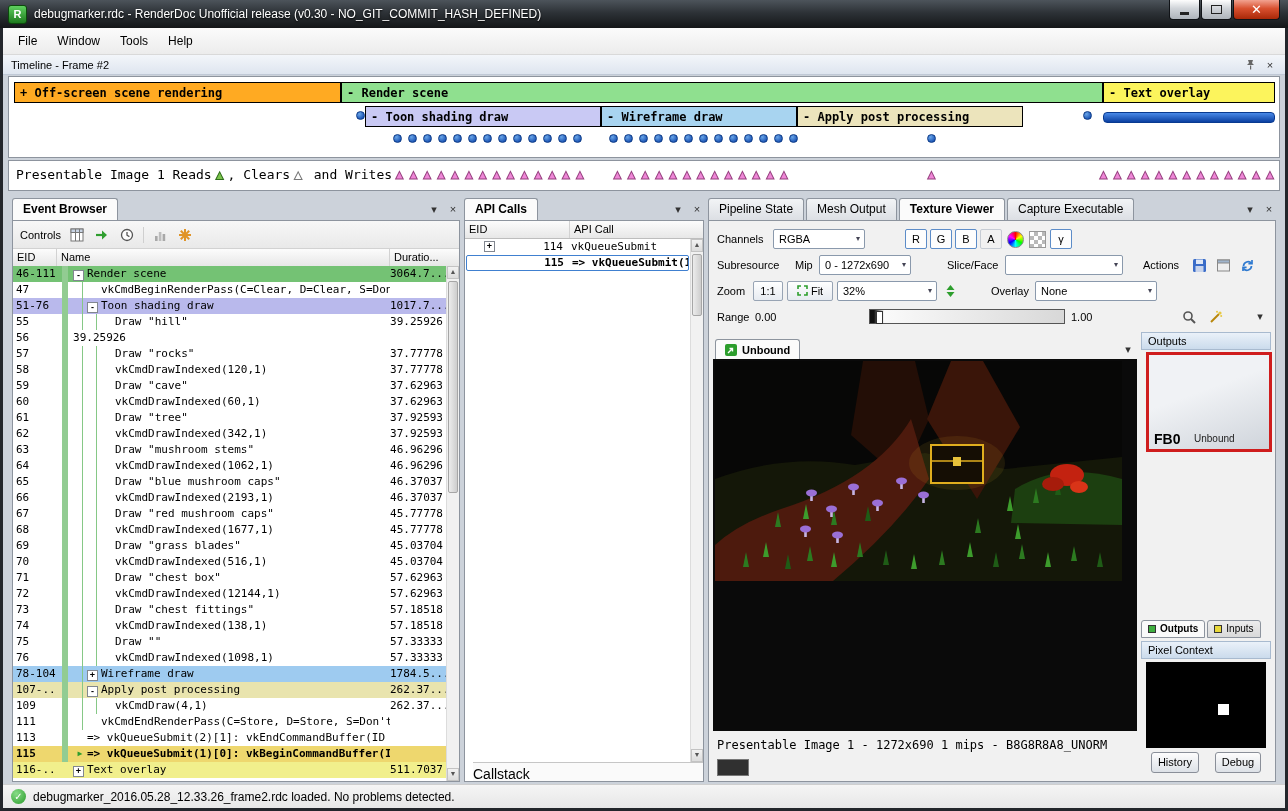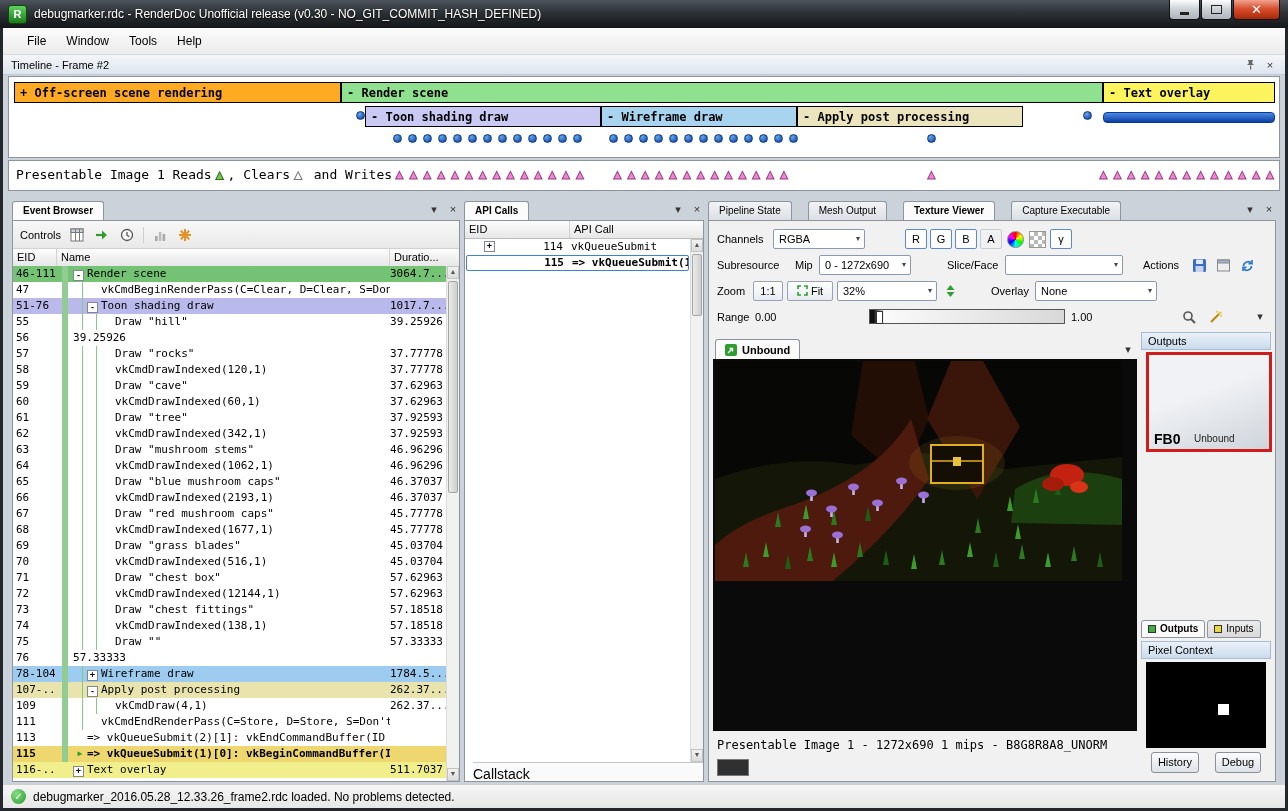--- a/index.html
+++ b/index.html
@@ -23,21 +23,21 @@
     border-radius:0 0 4px 4px;background:linear-gradient(#fdfdfd,#cfd3d8 45%,#aeb4bb);
     display:flex;align-items:center;justify-content:center;color:#222;cursor:default}
   .win-btn.close{width:45px;background:linear-gradient(#f2a290,#d8502f 45%,#a92808);color:#fff;
     font-size:13px;font-weight:bold;line-height:10px}
   .glyph-min{width:9px;height:3px;background:#222;margin-top:8px}
   .glyph-max{width:9px;height:7px;border:1px solid #222}
 
   
   .menubar{position:absolute;left:3px;top:28px;width:1282px;height:27px;
     background:linear-gradient(#fbfbfb,#ececec);border-bottom:1px solid #d9d9d9;
-    display:flex;align-items:center;padding-left:14px;box-sizing:border-box}
+    display:flex;align-items:center;padding-left:5px;box-sizing:border-box}
   .menu-item{padding:5px 10px}
 
   
   .tl-title{position:absolute;left:3px;top:55px;width:1282px;height:20px;box-sizing:border-box;
     background:linear-gradient(#f3f6fa,#dee5ef);border-bottom:1px solid #c0c9d6;
     font-size:11px;display:flex;align-items:center;padding:0 8px;gap:6px}
   .flex-spacer{flex:1}
   .mini-icon{width:14px;height:14px;display:flex;align-items:center;justify-content:center;
     font-size:11px;color:#333}
   .tl-body{position:absolute;left:8px;top:76px;width:1272px;height:82px;background:#fff;
@@ -56,22 +56,22 @@
   .usage-text{position:absolute;left:7px;top:6px;display:flex;align-items:center;gap:4px;
     font:13px "DejaVu Sans Mono","Liberation Mono",monospace;white-space:pre}
   .tri{line-height:14px}
   .tri::before{content:"▲";font-size:13px;color:#ef86d7;-webkit-text-stroke:1px #96417f}
   .tri.green::before{color:#7cc44c;-webkit-text-stroke:1px #2f6e1c}
   .tri.clear::before{color:#fff;-webkit-text-stroke:1px #777}
   .trirow{position:absolute;top:7px;display:flex;gap:1px}
 
   
   .tabstrip{position:absolute;height:22px;display:flex;align-items:flex-end}
-  .tab{border:1px solid #8d949e;border-bottom:none;border-radius:3px 3px 0 0;margin-right:16px;
-    background:linear-gradient(#f2f4f6,#dcdfe4);padding:3px 10px 4px;font-size:10px;white-space:nowrap}
+  .tab{border:1px solid #8d949e;border-bottom:none;border-radius:3px 3px 0 0;margin-right:2px;
+    background:linear-gradient(#f2f4f6,#dcdfe4);padding:3px 10px 4px;font-size:12px;white-space:nowrap}
   .tab.active{background:#fbfbfb;font-weight:bold}
   .strip-icons{margin-left:auto;display:flex;gap:5px;align-items:center;padding-bottom:4px}
   .panel-body{position:absolute;background:#fff;border:1px solid #8d949e;box-sizing:border-box}
 
   
   .eb-toolbar{height:27px;background:linear-gradient(#f7f7f7,#e9e9e9);border-bottom:1px solid #d2d2d2;
     display:flex;align-items:center;gap:7px;padding:0 7px;font-size:11px}
   .vsep{width:1px;height:16px;background:#cfcfcf}
   .tool-icon{width:18px;height:18px;display:flex;align-items:center;justify-content:center}
   .eb-header,.api-header{display:flex;height:18px;background:linear-gradient(#fcfcfc,#e7e7e7);
@@ -658,20 +658,26 @@
             <span class="guide"></span>
             <span class="slot"></span>
             <span class="txt">Draw ""</span>
           </div>
           <div class="c-dur">57.33333</div>
         </div>
         <div class="eb-row">
           <div class="c-eid">76</div>
           <div class="c-strip">
             <i></i>
+          </div>
+          <div class="c-name">
+            <span class="guide"></span>
+            <span class="guide"></span>
+            <span class="slot"></span>
+            <span class="txt">vkCmdDrawIndexed(1098,1)</span>
           </div>
           <div class="c-dur">57.33333</div>
         </div>
         <div class="eb-row bg-blue">
           <div class="c-eid">78-104</div>
           <div class="c-strip">
             <i></i>
           </div>
           <div class="c-name">
             <span class="guide"></span>

